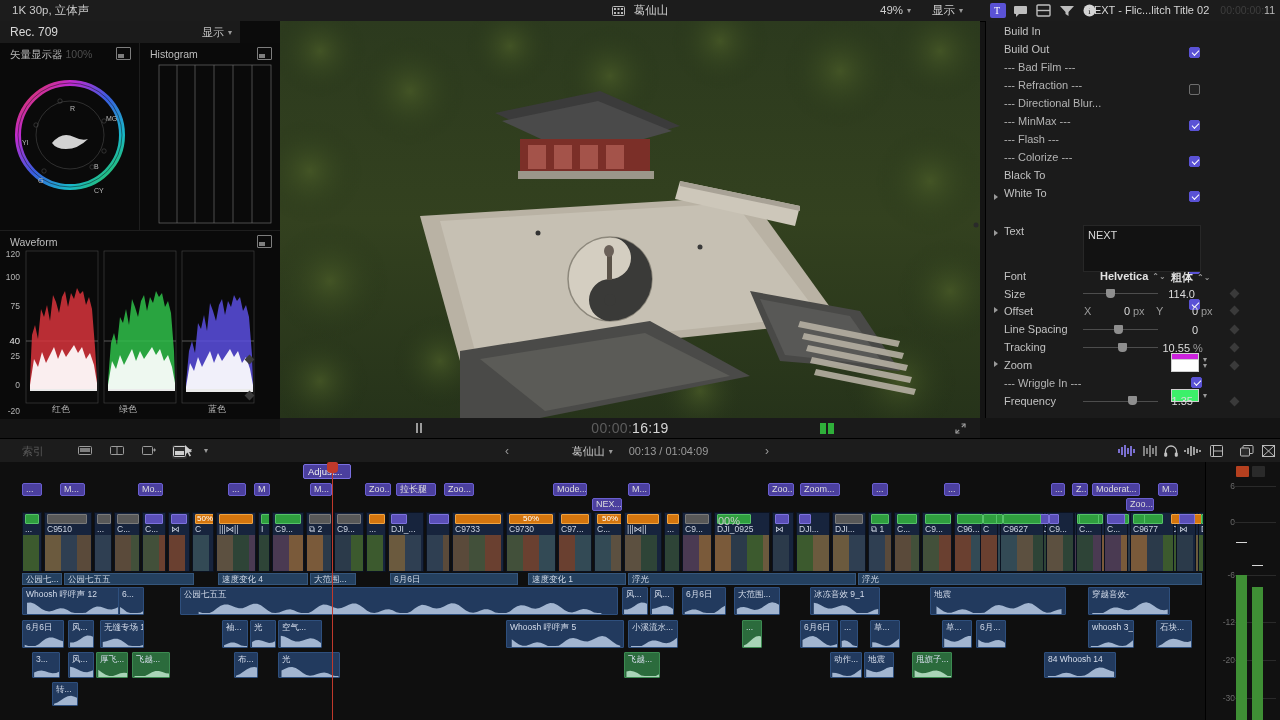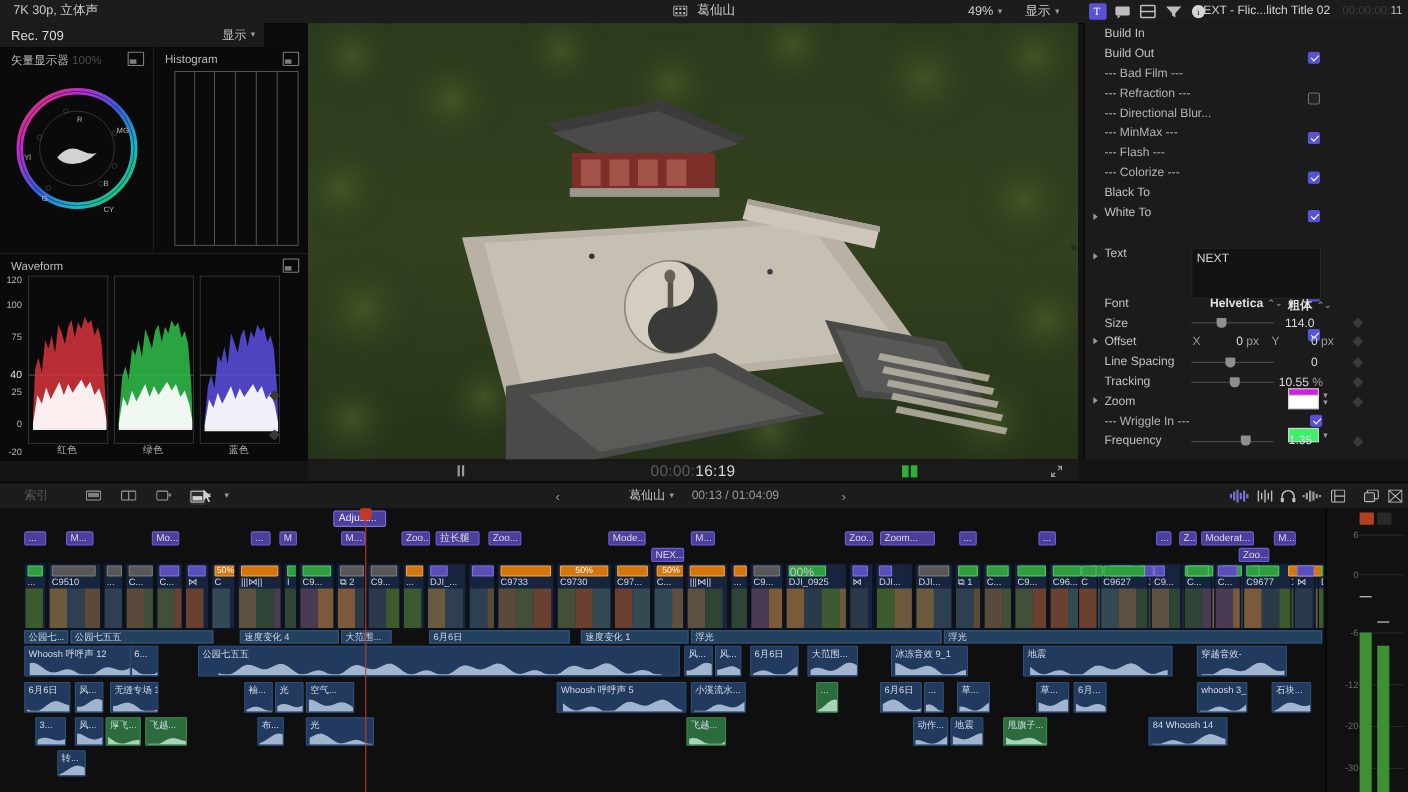--- a/index.html
+++ b/index.html
@@ -116,21 +116,21 @@
   .mpeak{position:absolute;width:11px;height:1px;background:#d8d8d8;}
   .mclip{position:absolute;top:4px;width:13px;height:11px;background:#b5401f;border-radius:1px;}
   .mclip.off{background:#2a2a2a;}
 </style>
 </head>
 <body>
 
 <div class="app">
 
   <div class="topbar">
-    <div class="tb-left">7K 30p,  立体声</div>
+    <div class="tb-left">1K 30p,  立体声</div>
     <div class="tb-center">
       <span class="filmicon">
         <svg width="13" height="10" viewBox="0 0 13 10">
             <rect x="0.5" y="0.5" width="12" height="9" rx="1" fill="none" stroke="#b9b9b9"></rect>
             <rect x="2" y="2" width="2" height="2" fill="#b9b9b9"></rect>
             <rect x="5.5" y="2" width="2" height="2" fill="#b9b9b9"></rect>
             <rect x="9" y="2" width="2" height="2" fill="#b9b9b9"></rect>
             <rect x="2" y="6" width="2" height="2" fill="#b9b9b9"></rect>
             <rect x="5.5" y="6" width="2" height="2" fill="#b9b9b9"></rect>
             <rect x="9" y="6" width="2" height="2" fill="#b9b9b9"></rect>
@@ -249,21 +249,21 @@
             <path d="M108,134 L111,96 L114,86 L117,98 L120,70 L123,76 L126,62 L129,78 L132,52 L135,60 L138,70 L141,54 L144,48 L147,64 L150,50 L153,56 L156,44 L159,50 L162,46 L165,60 L168,54 L171,66 L174,104 L175,134 L175,142 L108,142 Z" fill="#2fbf4a" opacity="0.85"></path>
             <path d="M108,138 L112,114 L116,122 L120,108 L124,118 L128,110 L132,102 L136,114 L140,104 L144,112 L148,106 L152,100 L156,108 L160,102 L164,114 L168,108 L172,120 L175,136 L175,144 L108,144 Z" fill="#ffffff" opacity="0.92"></path>
           </g>
           <g clip-path="url(#cB)">
             <path d="M186,136 L189,104 L192,94 L195,106 L198,76 L201,82 L204,68 L207,84 L210,56 L213,64 L216,74 L219,58 L222,52 L225,68 L228,54 L231,60 L234,48 L237,54 L240,50 L243,64 L246,58 L249,70 L252,108 L253,136 L253,142 L186,142 Z" fill="#5a4fe0" opacity="0.85"></path>
             <path d="M186,140 L190,116 L194,124 L198,110 L202,120 L206,112 L210,104 L214,116 L218,106 L222,114 L226,108 L230,102 L234,110 L238,104 L242,116 L246,110 L250,122 L253,138 L253,145 L186,145 Z" fill="#ffffff" opacity="0.92"></path>
           </g>
         </svg>
         <div style="position:absolute;left:0;top:156px;width:280px;font-size:9px;color:#b5b5b5">
           <span style="position:absolute;left:52px">红色</span>
-          <span style="position:absolute;left:130px">绿色</span>
+          <span style="position:absolute;left:119px">绿色</span>
           <span style="position:absolute;left:208px">蓝色</span>
         </div>
       </div>
     </div>
   </div>
 
   <div class="viewer">
     <svg class="photo" viewBox="0 0 700 397" preserveAspectRatio="none">
       <defs>
         <linearGradient id="forest" x1="0" y1="0" x2="0" y2="1">
@@ -573,21 +573,21 @@
         <div class="fxclip" style="left: 138px; width: 25px; top: 3px;">Mo...</div>
         <div class="fxclip" style="left: 228px; width: 18px; top: 3px;">...</div>
         <div class="fxclip" style="left: 254px; width: 16px; top: 3px;">M</div>
         <div class="fxclip" style="left: 310px; width: 22px; top: 3px;">M...</div>
         <div class="fxclip" style="left: 365px; width: 26px; top: 3px;">Zoo...</div>
         <div class="fxclip" style="left: 396px; width: 40px; top: 3px;">拉长腿</div>
         <div class="fxclip" style="left: 444px; width: 30px; top: 3px;">Zoo...</div>
         <div class="fxclip" style="left: 553px; width: 34px; top: 3px;">Mode...</div>
         <div class="fxclip" style="left: 628px; width: 22px; top: 3px;">M...</div>
         <div class="fxclip" style="left: 768px; width: 26px; top: 3px;">Zoo...</div>
-        <div class="fxclip" style="left: 800px; width: 50px; top: 3px;">Zoom...</div>
+        <div class="fxclip" style="left: 800px; width: 40px; top: 3px;">Zoom...</div>
         <div class="fxclip" style="left: 872px; width: 16px; top: 3px;">...</div>
         <div class="fxclip" style="left: 944px; width: 16px; top: 3px;">...</div>
         <div class="fxclip" style="left: 1051px; width: 14px; top: 3px;">...</div>
         <div class="fxclip" style="left: 1072px; width: 16px; top: 3px;">Z...</div>
         <div class="fxclip" style="left: 1092px; width: 48px; top: 3px;">Moderat...</div>
         <div class="fxclip" style="left: 1158px; width: 20px; top: 3px;">M...</div>
         <div class="adjclip" style="left: 303px; width: 48px; top: -16px;">Adjust...</div>
       </div>
 
     <div style="position:absolute;left:0;top:36px;width:1205px;height:14px" id="titletrack">

